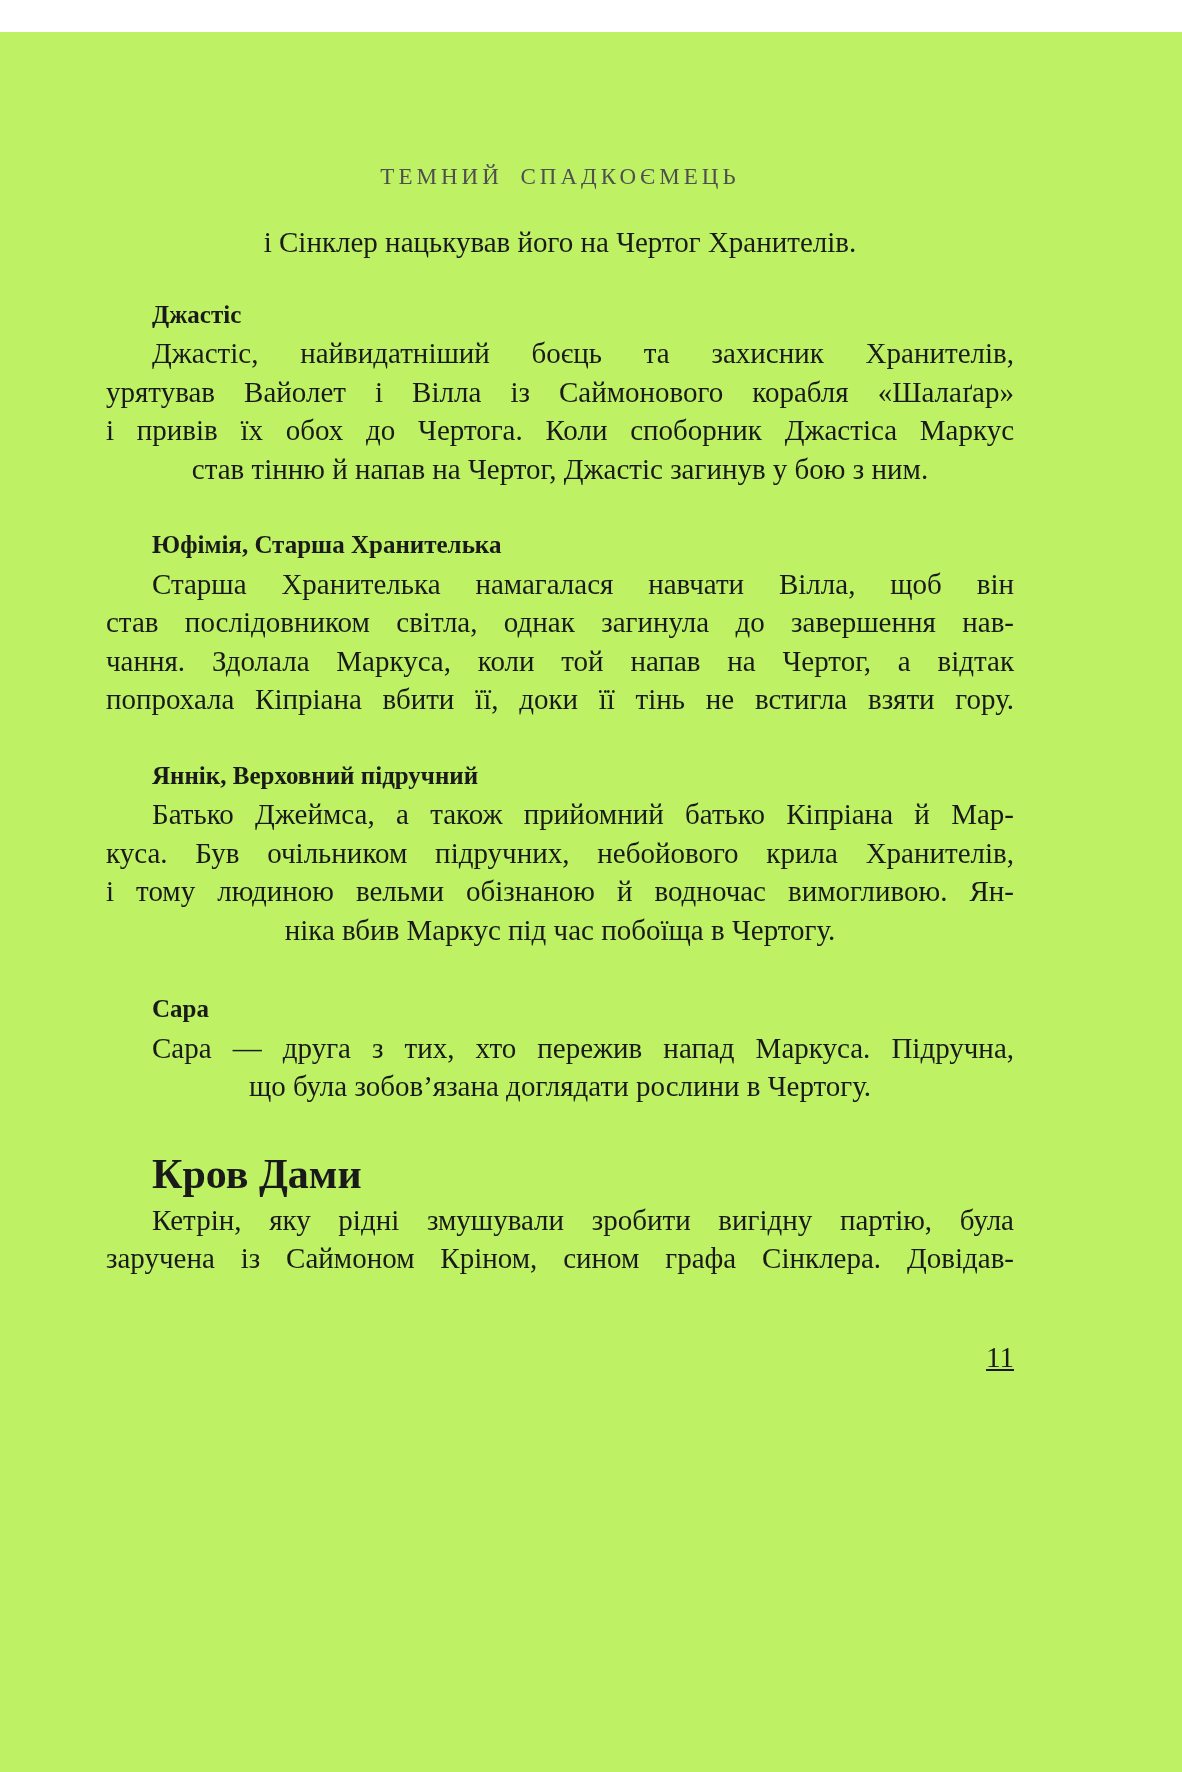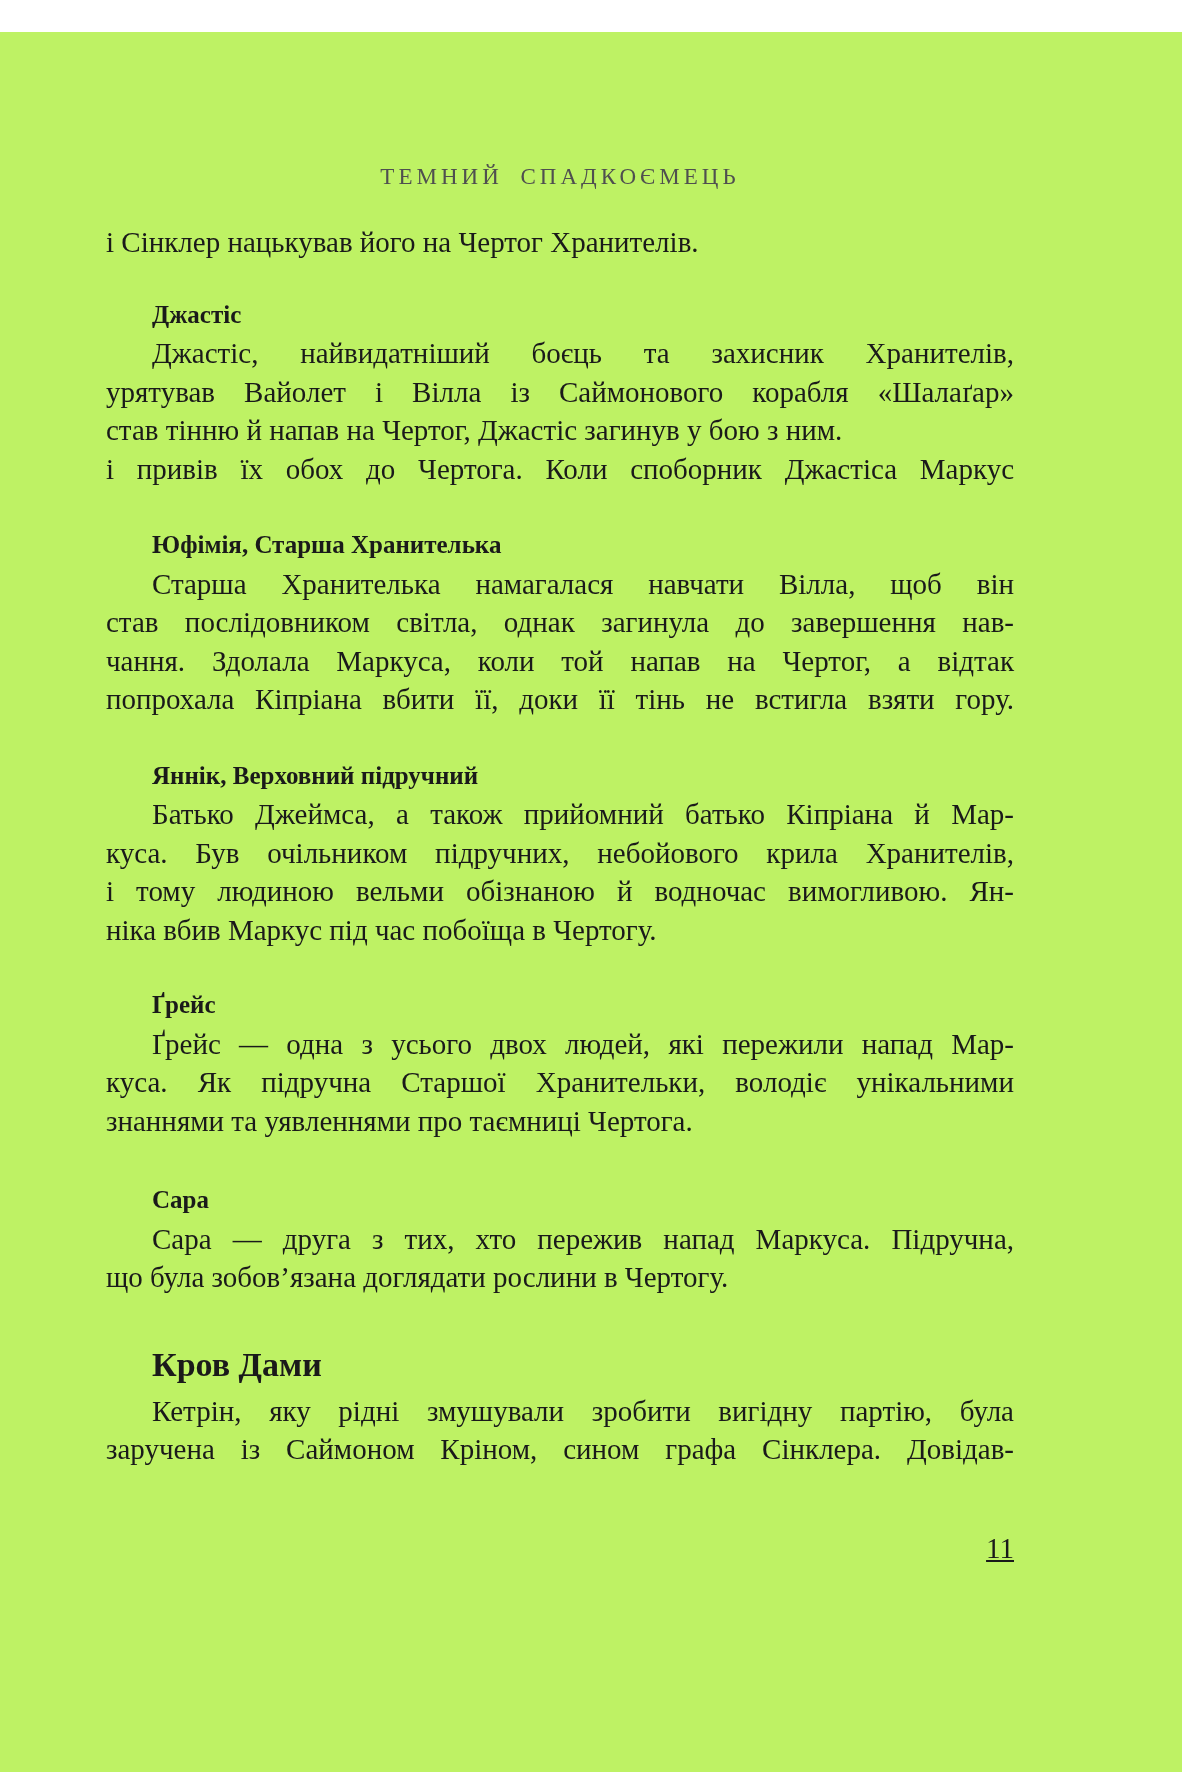--- a/index.html
+++ b/index.html
@@ -32,31 +32,31 @@
   .line {
     font-size: 29px;
     line-height: 38.5px;
     color: #1a1a1a;
   }
   .j {
     text-align: justify;
     text-align-last: justify;
     text-justify: inter-word;
   }
-  .last { text-align: left; }
+  .last { text-align: center; }
   .indent { padding-left: 46px; }
   .char-heading {
     font-size: 25px;
     line-height: 38.5px;
     font-weight: bold;
     color: #1a1a1a;
     padding-left: 46px;
   }
   .group-heading {
-    font-size: 34px;
+    font-size: 42px;
     line-height: 44px;
     font-weight: bold;
     color: #1a1a1a;
     padding-left: 46px;
     margin-top: 46px;
   }
   .para-continuation { margin-top: 32px; }
   .sec-0 { margin-top: 34px; }
   .sec-1 { margin-top: 38px; }
   .sec-2 { margin-top: 38px; }
@@ -81,46 +81,40 @@
     <div class="running-header">ТЕМНИЙ СПАДКОЄМЕЦЬ</div>
 
     <div class="para-continuation">
       <div class="line last">і Сінклер нацькував його на Чертог Хранителів.</div>
     </div>
 
     <div class="sec-0">
       <div class="char-heading">Джастіс</div>
       <div class="line j indent">Джастіс, найвидатніший боєць та захисник Хранителів,</div>
       <div class="line j">урятував Вайолет і Вілла із Саймонового корабля «Шалаґар»</div>
+      <div class="line j">і привів їх обох до Чертога. Коли споборник Джастіса Маркус</div>
       <div class="line last">став тінню й напав на Чертог, Джастіс загинув у бою з ним.</div>
-      <div class="line j">і привів їх обох до Чертога. Коли споборник Джастіса Маркус</div>
     </div>
 
     <div class="sec-1">
       <div class="char-heading">Юфімія, Старша Хранителька</div>
       <div class="line j indent">Старша Хранителька намагалася навчати Вілла, щоб він</div>
       <div class="line j">став послідовником світла, однак загинула до завершення нав-</div>
       <div class="line j">чання. Здолала Маркуса, коли той напав на Чертог, а відтак</div>
       <div class="line j">попрохала Кіпріана вбити її, доки її тінь не встигла взяти гору.</div>
     </div>
 
     <div class="sec-2">
       <div class="char-heading">Яннік, Верховний підручний</div>
       <div class="line j indent">Батько Джеймса, а також прийомний батько Кіпріана й Мар-</div>
       <div class="line j">куса. Був очільником підручних, небойового крила Хранителів,</div>
       <div class="line j">і тому людиною вельми обізнаною й водночас вимогливою. Ян-</div>
       <div class="line last">ніка вбив Маркус під час побоїща в Чертогу.</div>
     </div>
 
-    <div class="sec-3">
-      <div class="char-heading">Ґрейс</div>
-      <div class="line j indent">Ґрейс — одна з усього двох людей, які пережили напад Мар-</div>
-      <div class="line j">куса. Як підручна Старшої Хранительки, володіє унікальними</div>
-      <div class="line last">знаннями та уявленнями про таємниці Чертога.</div>
-    </div>
 
     <div class="sec-4">
       <div class="char-heading">Сара</div>
       <div class="line j indent">Сара — друга з тих, хто пережив напад Маркуса. Підручна,</div>
       <div class="line last">що була зобов’язана доглядати рослини в Чертогу.</div>
     </div>
 
     <div class="group-heading">Кров Дами</div>
 
     <div class="sec-5">

